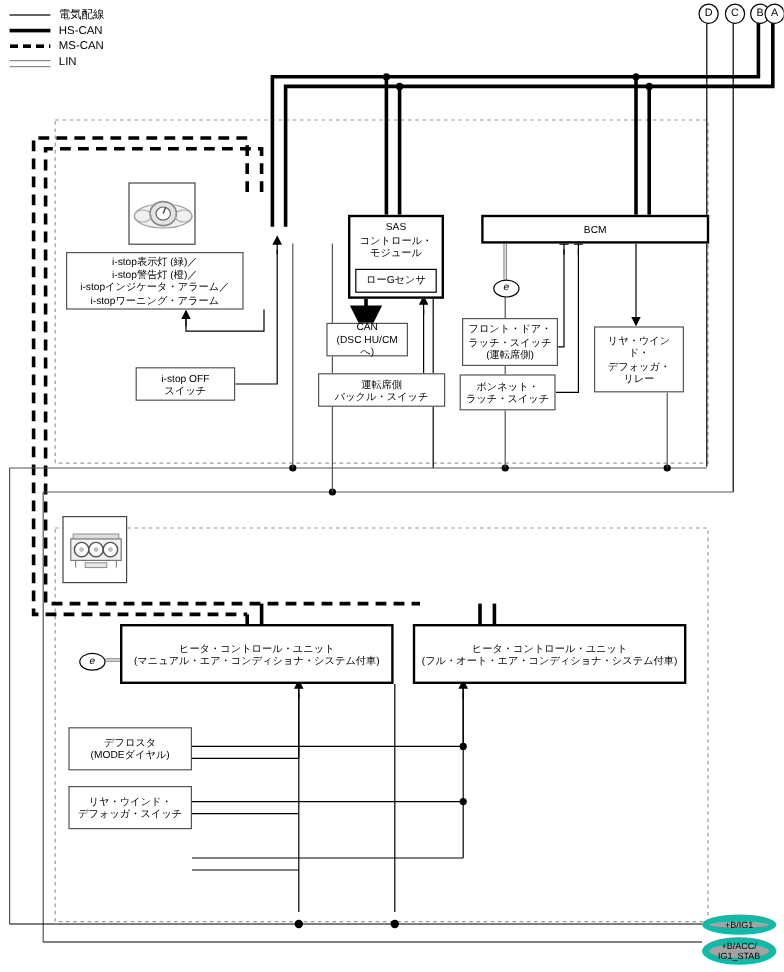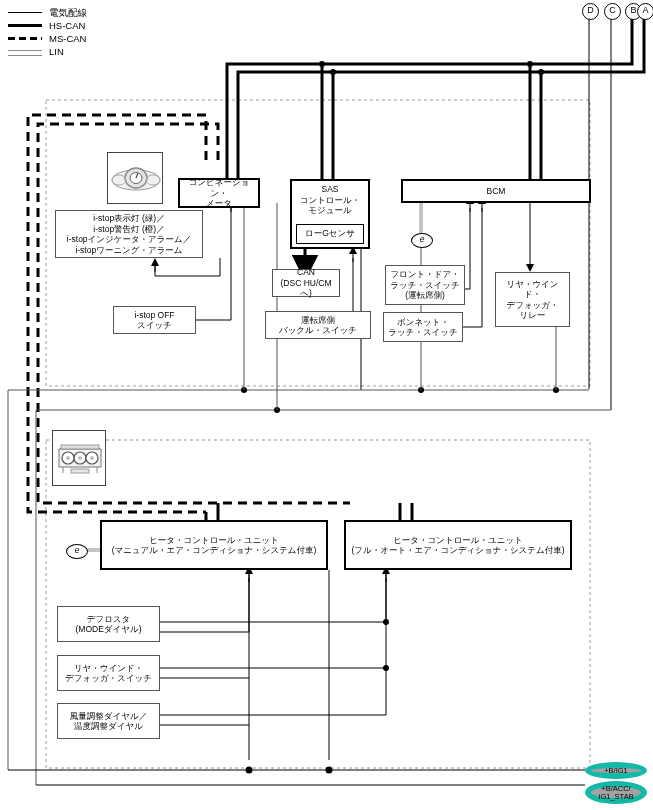--- a/index.html
+++ b/index.html
@@ -193,22 +193,20 @@
     <svg viewBox="0 0 56 52" width="56" height="52">
       <ellipse cx="28" cy="27" rx="24" ry="10" fill="#f0f0f0" stroke="#999" stroke-width="1"></ellipse>
       <ellipse cx="28" cy="25" rx="11" ry="10" fill="#e4e4e4" stroke="#888" stroke-width="1.4"></ellipse>
       <ellipse cx="28" cy="25" rx="6" ry="5.5" fill="#fff" stroke="#666" stroke-width="1"></ellipse>
       <ellipse cx="11" cy="27" rx="7" ry="5" fill="none" stroke="#aaa" stroke-width="1"></ellipse>
       <ellipse cx="45" cy="27" rx="7" ry="5" fill="none" stroke="#aaa" stroke-width="1"></ellipse>
       <path d="M28 25 L30 20" stroke="#444" stroke-width="1.2" fill="none"></path>
     </svg>
   </div>
 
-  <div class="box heavy" style="left:178px;top:178px;width:82px;height:30px;white-space:pre-line;">コンビネーション・
-メータ</div>
 
   <div class="box" style="left:55px;top:210px;width:148px;height:48px;white-space:pre-line;">i-stop表示灯 (緑)／
 i-stop警告灯 (橙)／
 i-stopインジケータ・アラーム／
 i-stopワーニング・アラーム</div>
 
   <div class="box" style="left:113px;top:306px;width:83px;height:28px;white-space:pre-line;">i-stop OFF
 スイッチ</div>
 
   <div class="box heavy" style="left:290px;top:179px;width:80px;height:70px;align-items:flex-start;padding-top:3px;white-space:pre-line;">SAS
@@ -253,20 +251,18 @@
 
   <div class="box heavy" style="left:100px;top:520px;width:228px;height:50px;white-space:pre-line;">ヒータ・コントロール・ユニット
 (マニュアル・エア・コンディショナ・システム付車)</div>
   <div class="box heavy" style="left:344px;top:520px;width:228px;height:50px;white-space:pre-line;">ヒータ・コントロール・ユニット
 (フル・オート・エア・コンディショナ・システム付車)</div>
 
   <div class="box" style="left:57px;top:606px;width:103px;height:36px;white-space:pre-line;">デフロスタ
 (MODEダイヤル)</div>
   <div class="box" style="left:57px;top:655px;width:103px;height:36px;white-space:pre-line;">リヤ・ウインド・
 デフォッガ・スイッチ</div>
-  <div class="box" style="left:57px;top:703px;width:103px;height:36px;white-space:pre-line;">風量調整ダイヤル／
-温度調整ダイヤル</div>
 
   <div class="pwr" style="left:585px;top:762px;width:62px;height:17px;">+B/IG1</div>
   <div class="pwr" style="left:585px;top:781px;width:62px;height:23px;white-space:pre-line;line-height:8px;">+B/ACC/
 IG1_STAB</div>
 
 </div>
 
 </body></html>

